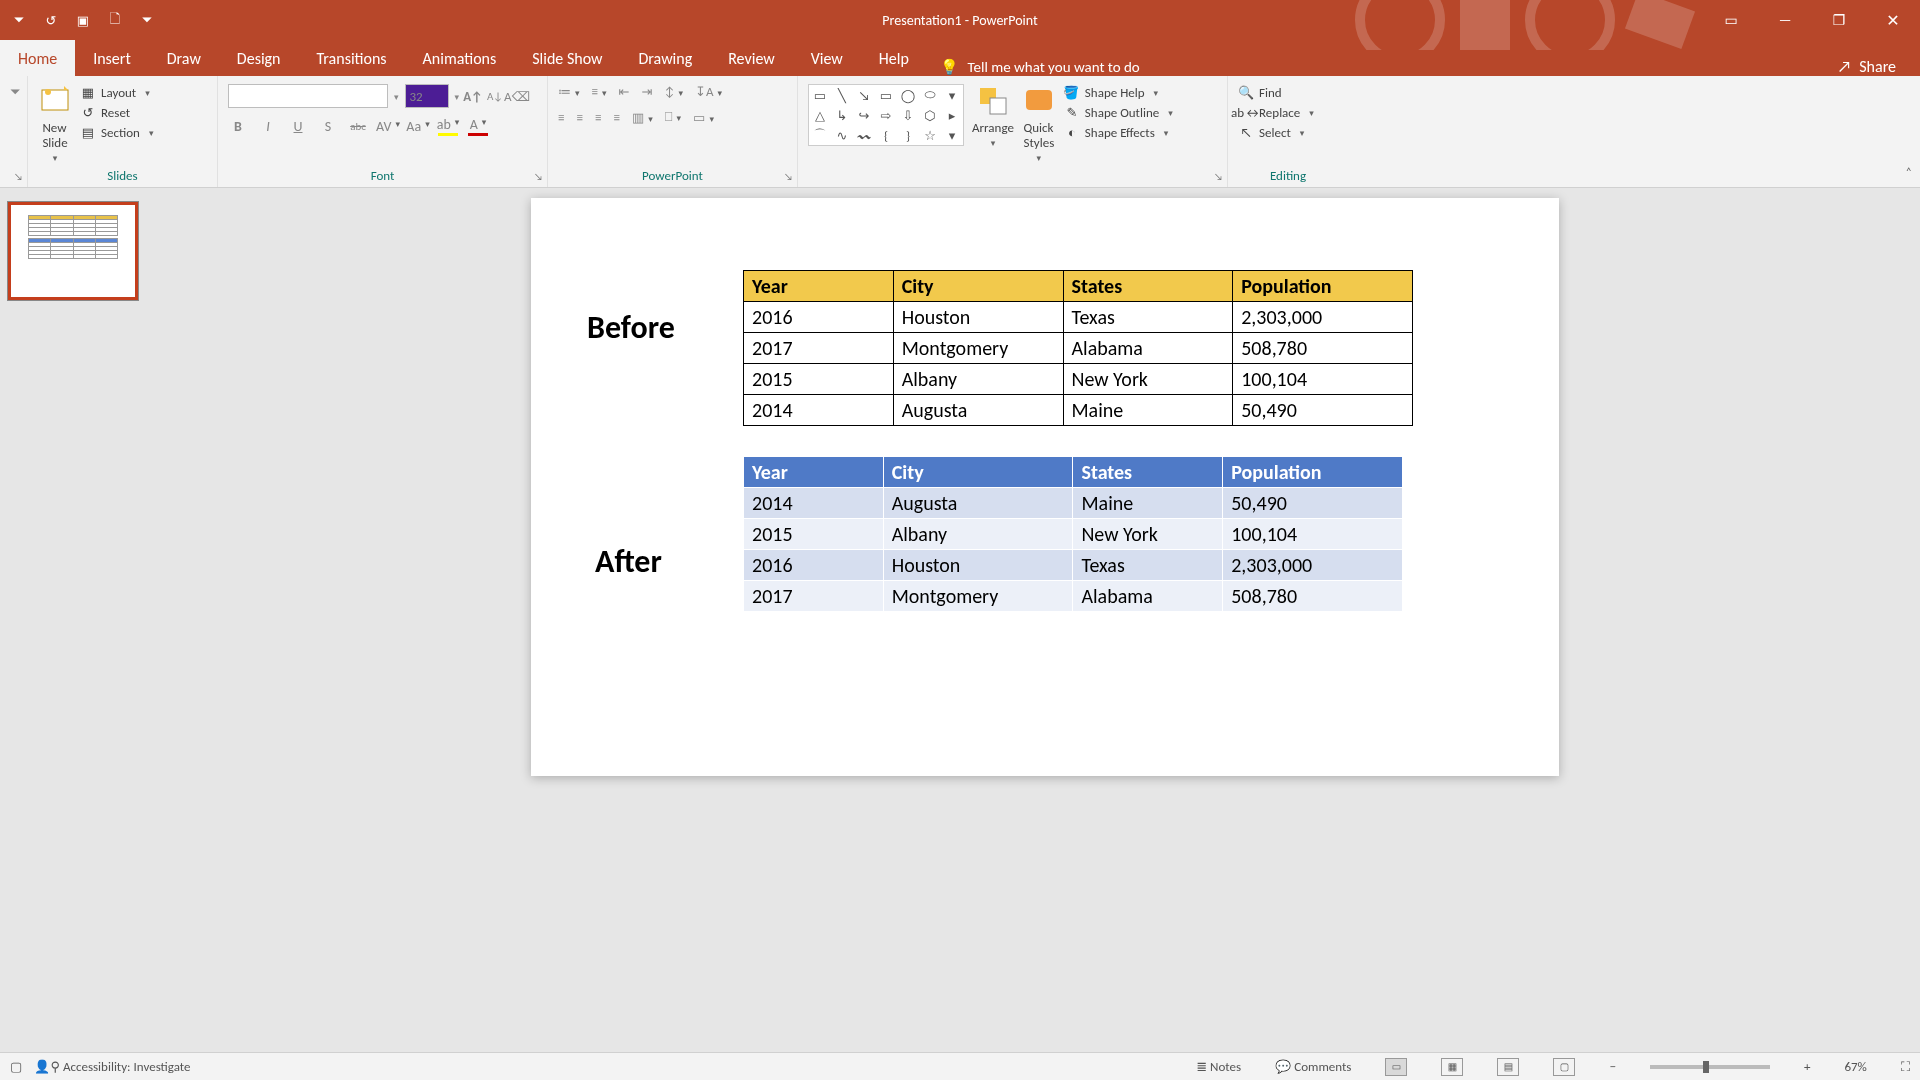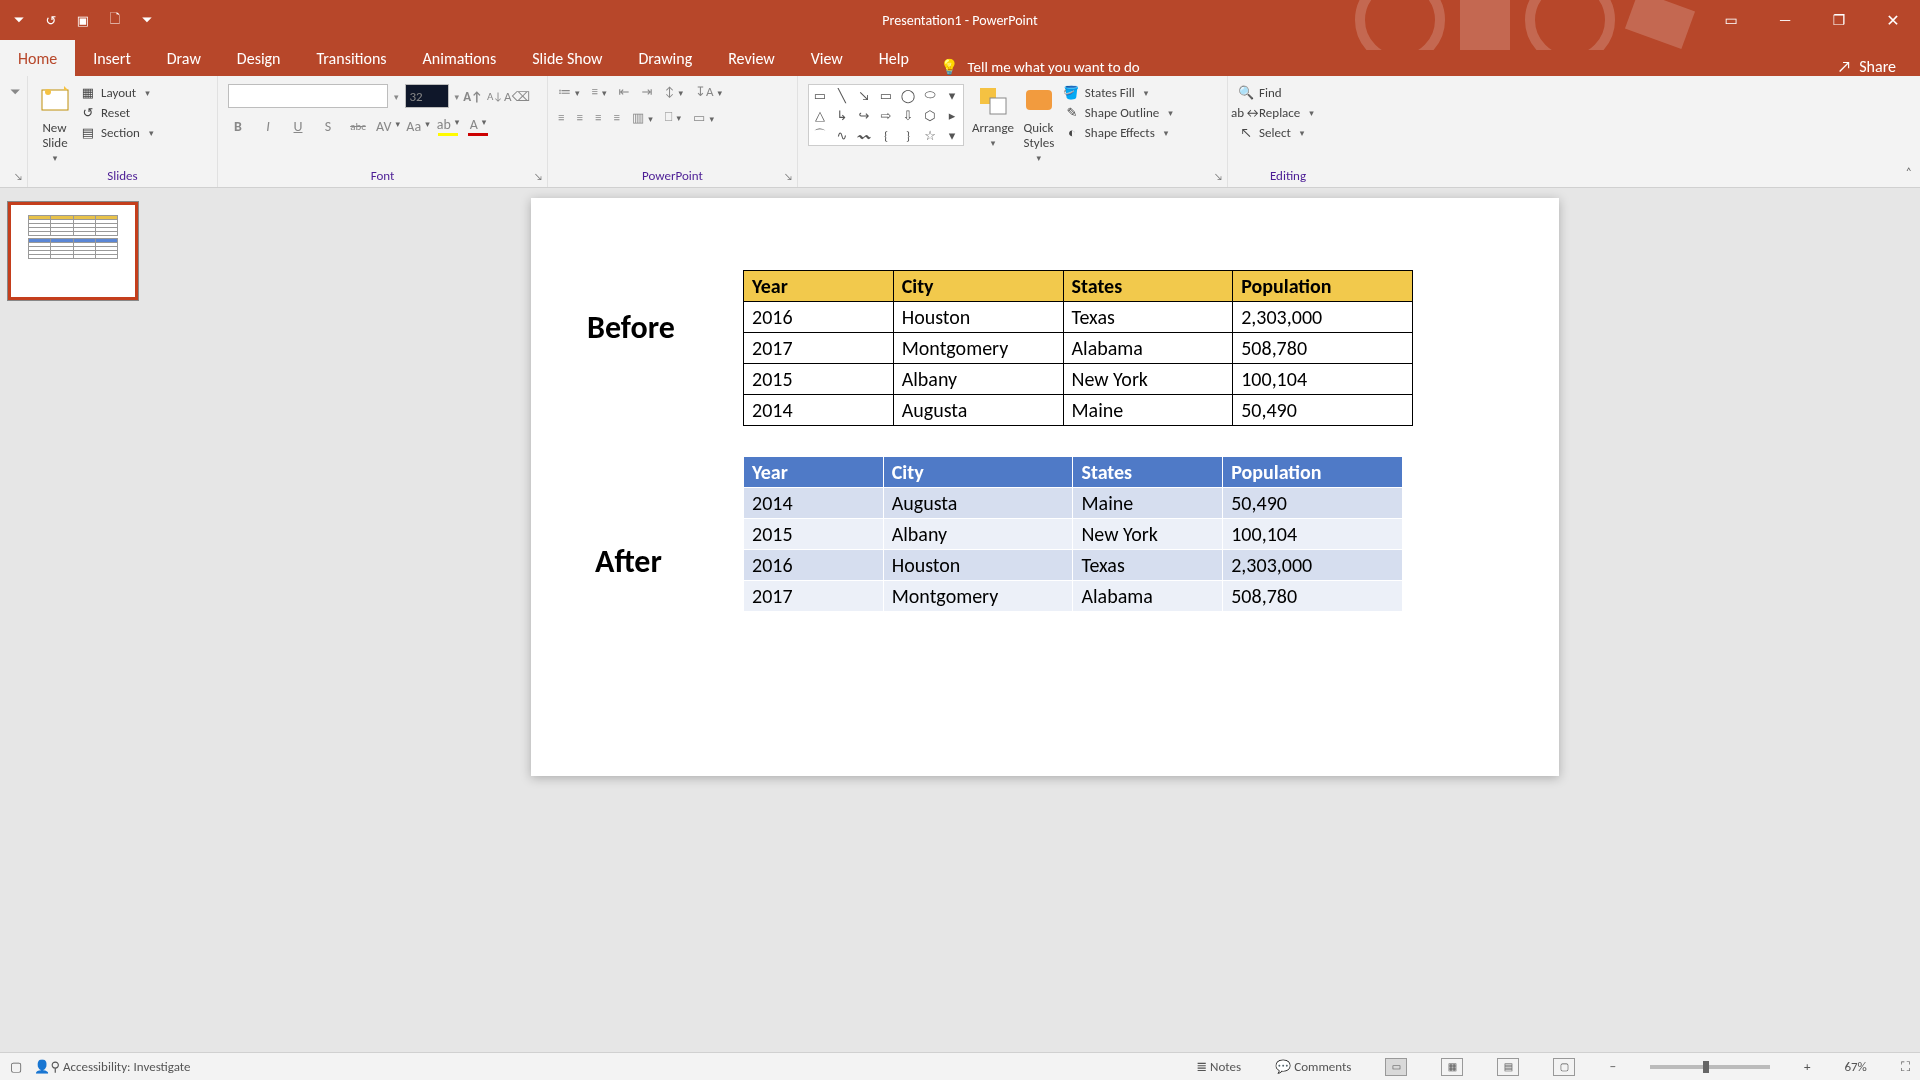--- a/index.html
+++ b/index.html
@@ -15,31 +15,31 @@
   .win-pattern { position:absolute; right:220px; top:-10px; width:360px; height:60px; opacity:0.18; }
   
   .tabs { background:#b7472a; height:36px; display:flex; align-items:flex-end; color:#fff; font-size:16px; }
   .tab { padding:0 18px; height:36px; display:flex; align-items:center; cursor:pointer; }
   .tab.active { background:#f3f3f3; color:#b7472a; }
   .tell-me { display:flex; align-items:center; gap:8px; margin-left:14px; font-size:15px; }
   .share { margin-left:auto; padding-right:24px; display:flex; align-items:center; gap:8px; font-size:16px; }
   
   .ribbon { background:#f3f3f3; height:112px; border-bottom:1px solid #d0d0d0; display:flex; font-size:13px; color:#444; position:relative; }
   .group { border-right:1px solid #e1e1e1; display:flex; flex-direction:column; justify-content:space-between; padding:4px 10px 0 10px; position:relative; }
-  .group-label { text-align:center; color:#4c1d95; font-size:13px; padding:2px 0 4px 0; }
+  .group-label { text-align:center; color:#0f766e; font-size:13px; padding:2px 0 4px 0; }
   .group-body { flex:1; display:flex; align-items:flex-start; gap:8px; padding-top:4px; }
   .vstack { display:flex; flex-direction:column; gap:4px; align-items:flex-start; }
   .hstack { display:flex; flex-direction:row; gap:6px; align-items:center; }
   .tool-lg { display:flex; flex-direction:column; align-items:center; gap:2px; font-size:13px; }
   .tool-lg .icon { width:34px; height:34px; }
   .tool-sm { display:flex; align-items:center; gap:5px; font-size:13px; }
   .icon-sm { width:16px; height:16px; display:inline-flex; align-items:center; justify-content:center; }
   .dd::after { content:"▾"; font-size:9px; margin-left:4px; color:#666; }
   .font-name { width:160px; height:24px; border:1px solid #bdbdbd; background:#fff; }
-  .font-size { width:44px; height:24px; border:1px solid #bdbdbd; background:#0f172a; color:#888; padding-left:4px; font-size:13px; display:flex; align-items:center; }
+  .font-size { width:44px; height:24px; border:1px solid #bdbdbd; background:#4c1d95; color:#888; padding-left:4px; font-size:13px; display:flex; align-items:center; }
   .font-btns span { color:#888; font-size:14px; width:20px; display:inline-flex; justify-content:center; }
   .dialog-launch { position:absolute; right:4px; bottom:4px; font-size:10px; color:#777; }
   .shape-gallery { width:156px; border:1px solid #ccc; background:#fff; display:grid; grid-template-columns:repeat(7,1fr); grid-auto-rows:20px; font-size:13px; color:#555; }
   .shape-gallery div { display:flex; align-items:center; justify-content:center; }
   .collapse-caret { position:absolute; right:8px; bottom:8px; font-size:12px; color:#666; }
   
   .workarea { flex:1; display:flex; background:#e6e6e6; }
   .thumb-pane { width:170px; background:#e6e6e6; padding:14px 8px; }
   .thumb { width:130px; height:98px; background:#fff; border:3px solid #c43e1c; box-shadow:0 0 0 1px #888; position:relative; }
   .thumb-inner { position:absolute; inset:8px; font-size:3px; }
@@ -251,21 +251,21 @@
         <svg class="icon" viewBox="0 0 34 34">
             <rect x="4" y="6" width="26" height="20" rx="4" fill="#f29b3e"></rect>
           </svg>
         <span style="white-space:pre-line;">Quick
 Styles</span>
           <span style="font-size:9px;color:#666;">▾</span>
       </div>
       <div class="vstack">
         <div class="tool-sm dd">
             <span class="icon-sm">🪣</span>
-            <span>States Fill</span>
+            <span>Shape Help</span>
           </div>
         <div class="tool-sm dd">
             <span class="icon-sm">✎</span>
             <span>Shape Outline</span>
           </div>
         <div class="tool-sm dd">
             <span class="icon-sm">◐</span>
             <span>Shape Effects</span>
           </div>
       </div>

